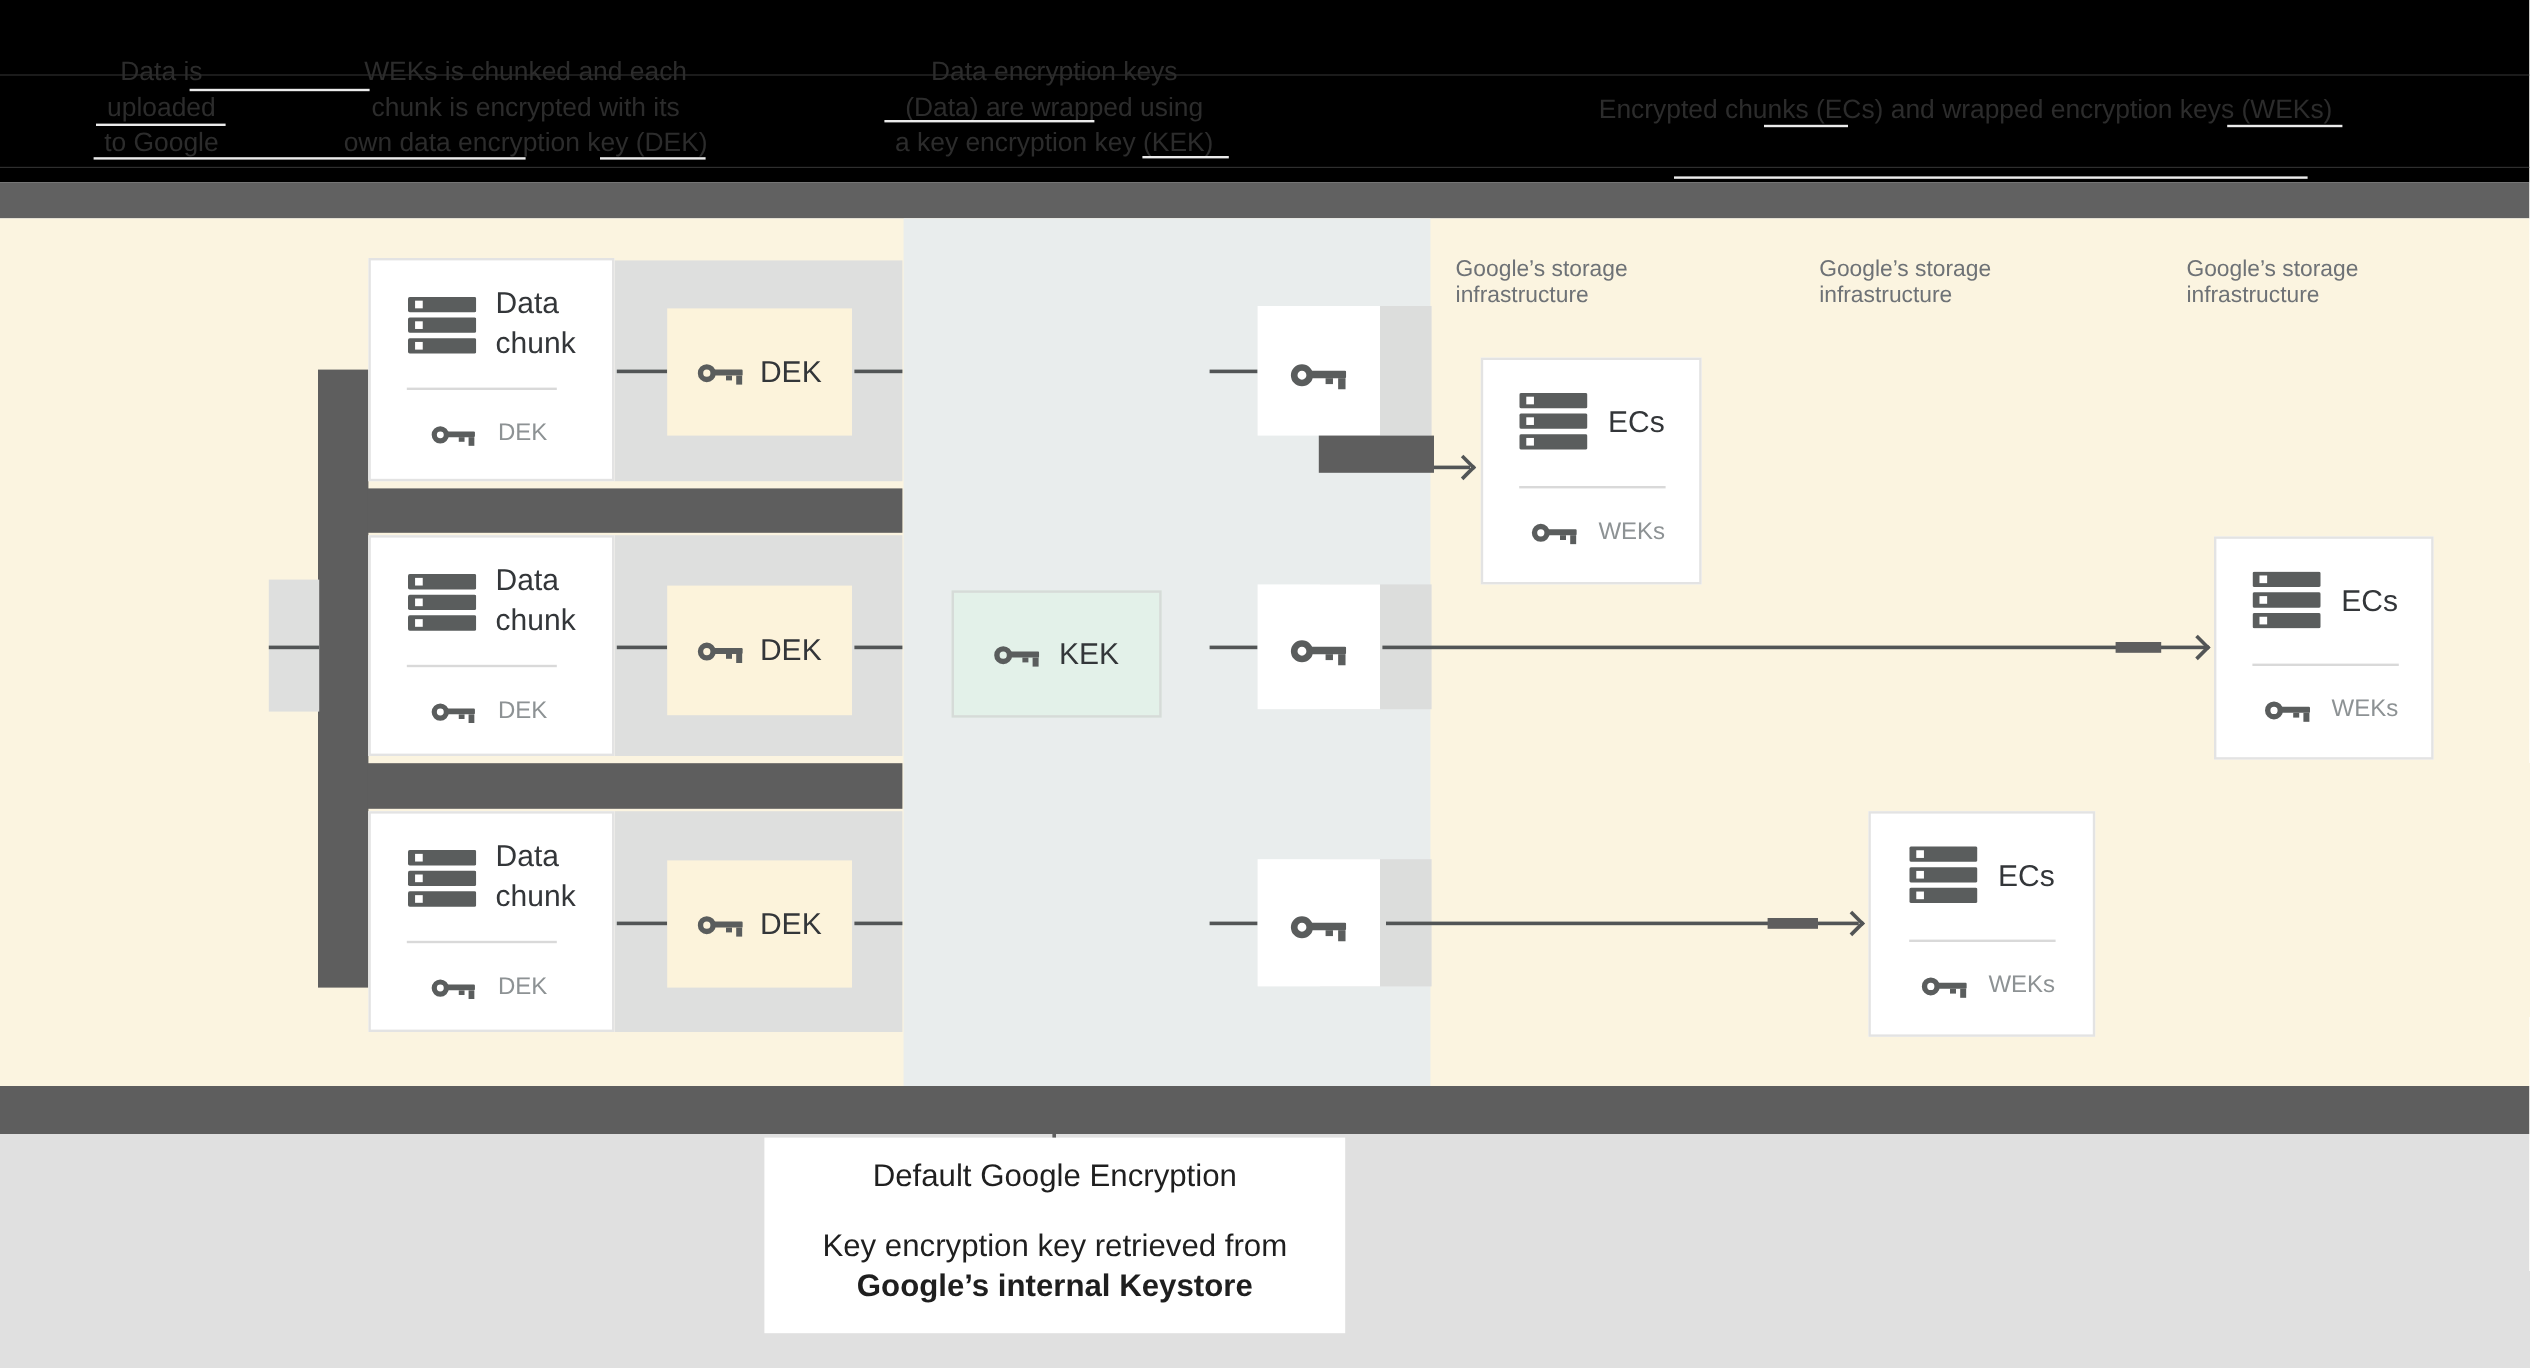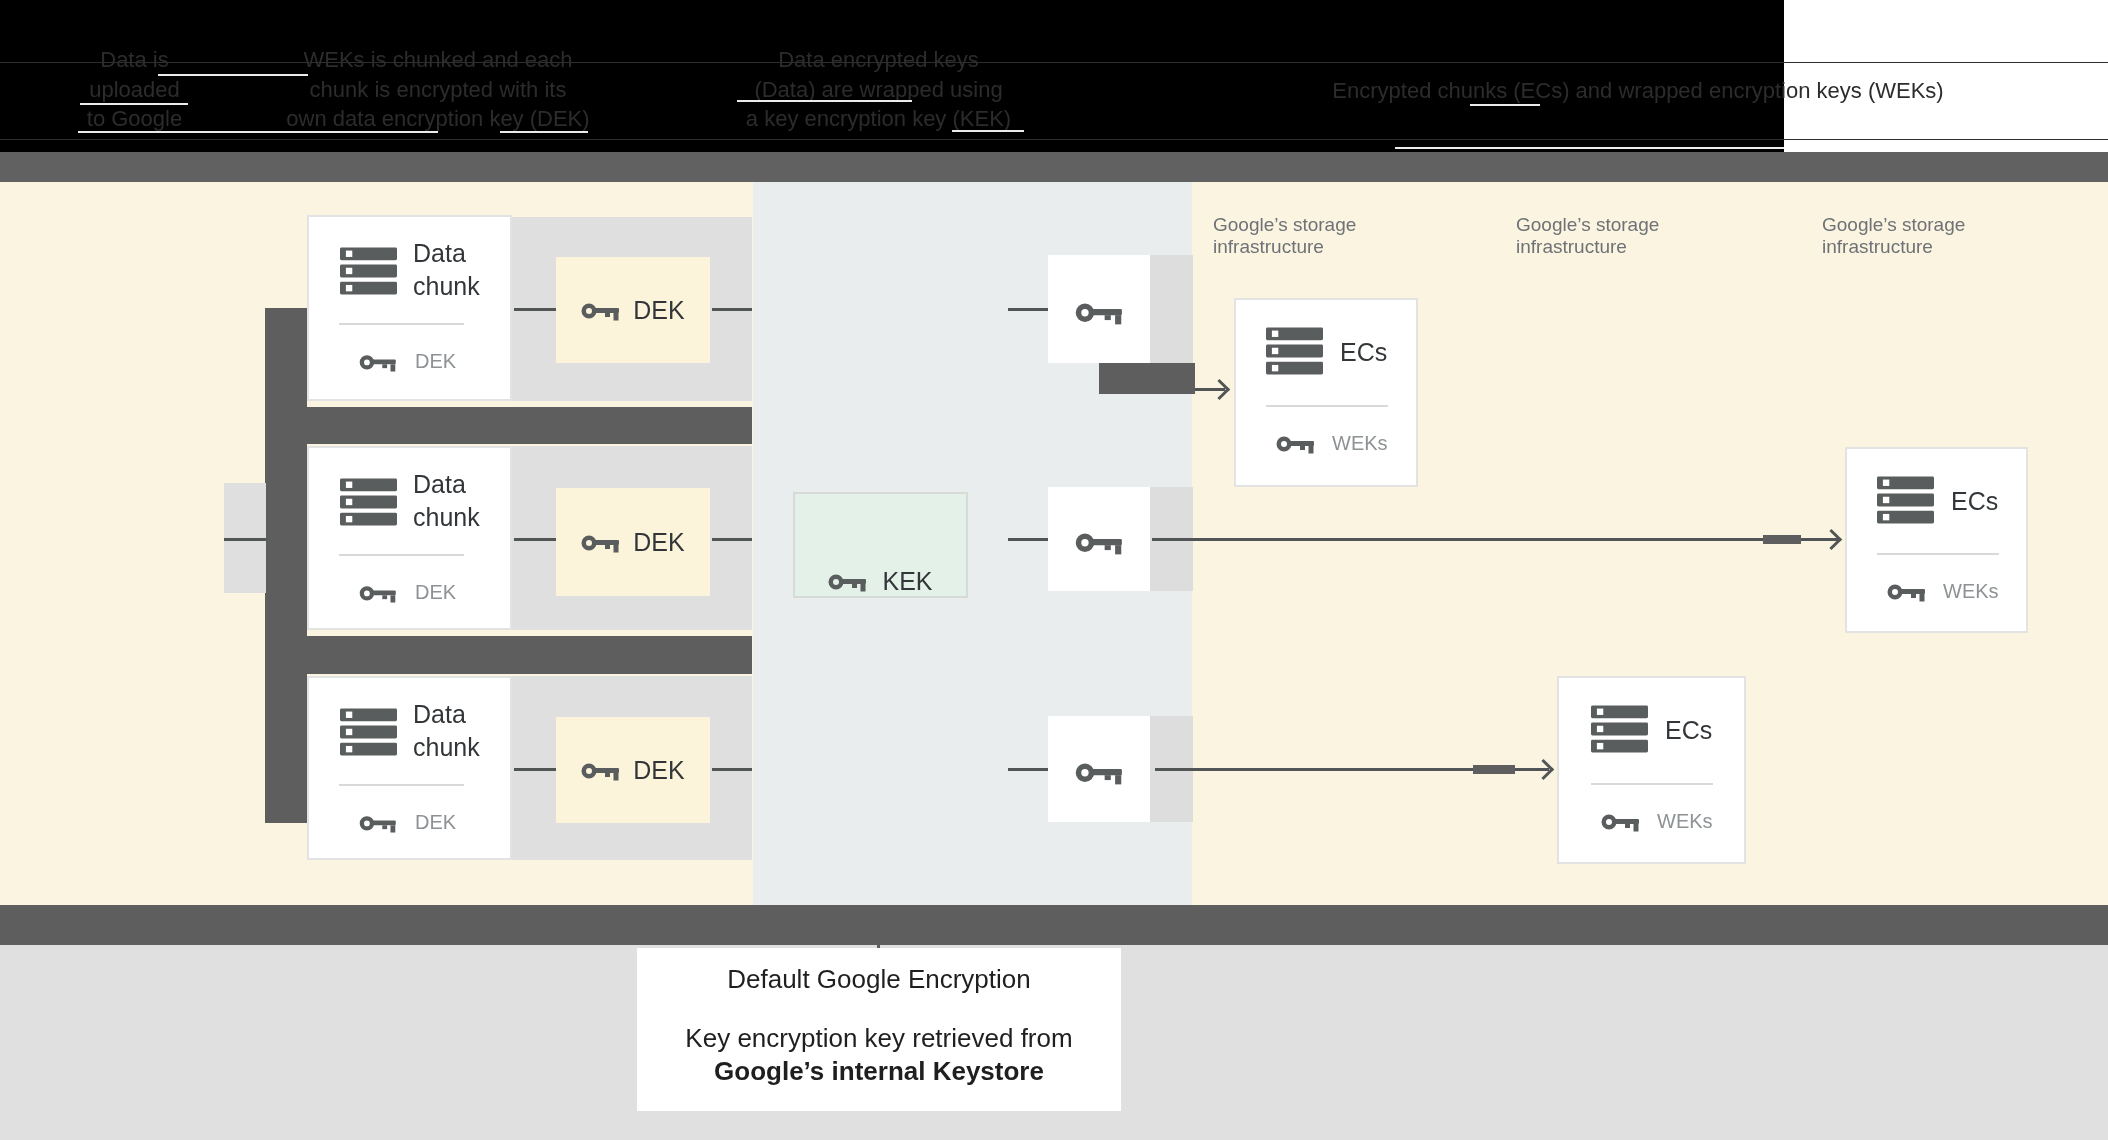--- a/index.html
+++ b/index.html
@@ -10,40 +10,40 @@
     --kekfill:#E3F1E9; --kekborder:#D6DBD8; --dekfill:#FCF3DB;
     --bottombg:#E0E0E0; --white:#FFFFFF; --captiontext:#1F1F1F;
   }
   *{margin:0;padding:0;box-sizing:border-box}
   html,body{background:#fff}
   body{font-family:"Liberation Sans","DejaVu Sans",sans-serif;}
   #stage{position:relative;width:2108px;height:1140px;overflow:hidden;background:var(--white)}
   .abs{position:absolute}
 
   
-  #header{left:0;top:0;width:1784px;height:152px;background:var(--black)}
+  #header{left:0;top:0;width:2108px;height:152px;background:var(--black)}
   .hcol{position:absolute;color:var(--headertext);font-size:22px;line-height:29.5px;text-align:center}
   .hairline{position:absolute;height:1px;background:#2e2e2e;left:0;width:2108px}
   .glitch{position:absolute;height:2px;background:#ffffff;opacity:.92}
 
   
   #divbar{left:0;top:152px;width:2108px;height:30px;background:var(--divbar)}
   #diagram{left:0;top:182px;width:2108px;height:723px;background:var(--cream)}
   #midband{left:753px;top:0;width:439px;height:723px;background:var(--band)}
   #bottombar{left:0;top:905px;width:2108px;height:40px;background:var(--dark)}
   #bottomarea{left:0;top:945px;width:2108px;height:195px;background:var(--bottombg)}
 
   
   .hline{position:absolute;height:3px;background:var(--line)}
   .thickbar{position:absolute;background:var(--dark)}
   .whitebox{position:absolute;background:var(--white);border:2px solid var(--boxborder)}
   .plainwhite{position:absolute;background:var(--white)}
   .grayrect{position:absolute;background:var(--rowgray)}
   .dekbox{position:absolute;background:var(--dekfill);display:flex;align-items:center;justify-content:center;gap:14px}
-  .kekbox{position:absolute;background:var(--kekfill);border:2px solid var(--kekborder);display:flex;align-items:flex-end;justify-content:center;gap:16px}
+  .kekbox{position:absolute;background:var(--kekfill);border:2px solid var(--kekborder);display:flex;align-items:center;justify-content:center;gap:16px}
   .mainlabel{color:var(--textmain);font-size:25px}
   .mutedlabel{color:var(--textmuted);font-size:20px}
   .divider{position:absolute;height:2px;background:#D9D9D9}
   .chev{position:absolute;width:15px;height:15px;border-top:3px solid var(--line);border-right:3px solid var(--line);transform:rotate(45deg)}
   .packet{position:absolute;background:var(--dark)}
   .storage-label{position:absolute;width:168px;color:var(--textstorage);font-size:19px;line-height:22px}
   .iconwrap{position:absolute;color:var(--icon)}
 
   
   #caption{left:637px;top:948px;width:484px;height:163px;background:var(--white);text-align:center;color:var(--captiontext)}
@@ -83,21 +83,21 @@
       <div>Data is</div>
       <div>uploaded</div>
       <div>to Google</div>
     </div>
     <div class="hcol" style="left:277px;top:45px;width:322px">
       <div>WEKs is chunked and each</div>
       <div>chunk is encrypted with its</div>
       <div>own data encryption key (DEK)</div>
     </div>
     <div class="hcol" style="left:716px;top:45px;width:325px">
-      <div>Data encrypted keys</div>
+      <div>Data encryption keys</div>
       <div>(Data) are wrapped using</div>
       <div>a key encryption key (KEK)</div>
     </div>
     <div class="hcol" style="left:1298px;top:74px;width:680px;line-height:33px">
       <div>Encrypted chunks (ECs) and wrapped encryption keys (WEKs)</div>
     </div>
 
     <div class="glitch" style="left:158px;top:74px;width:150px"></div>
     <div class="glitch" style="left:80px;top:103px;width:108px"></div>
     <div class="glitch" style="left:78px;top:131px;width:360px"></div>

